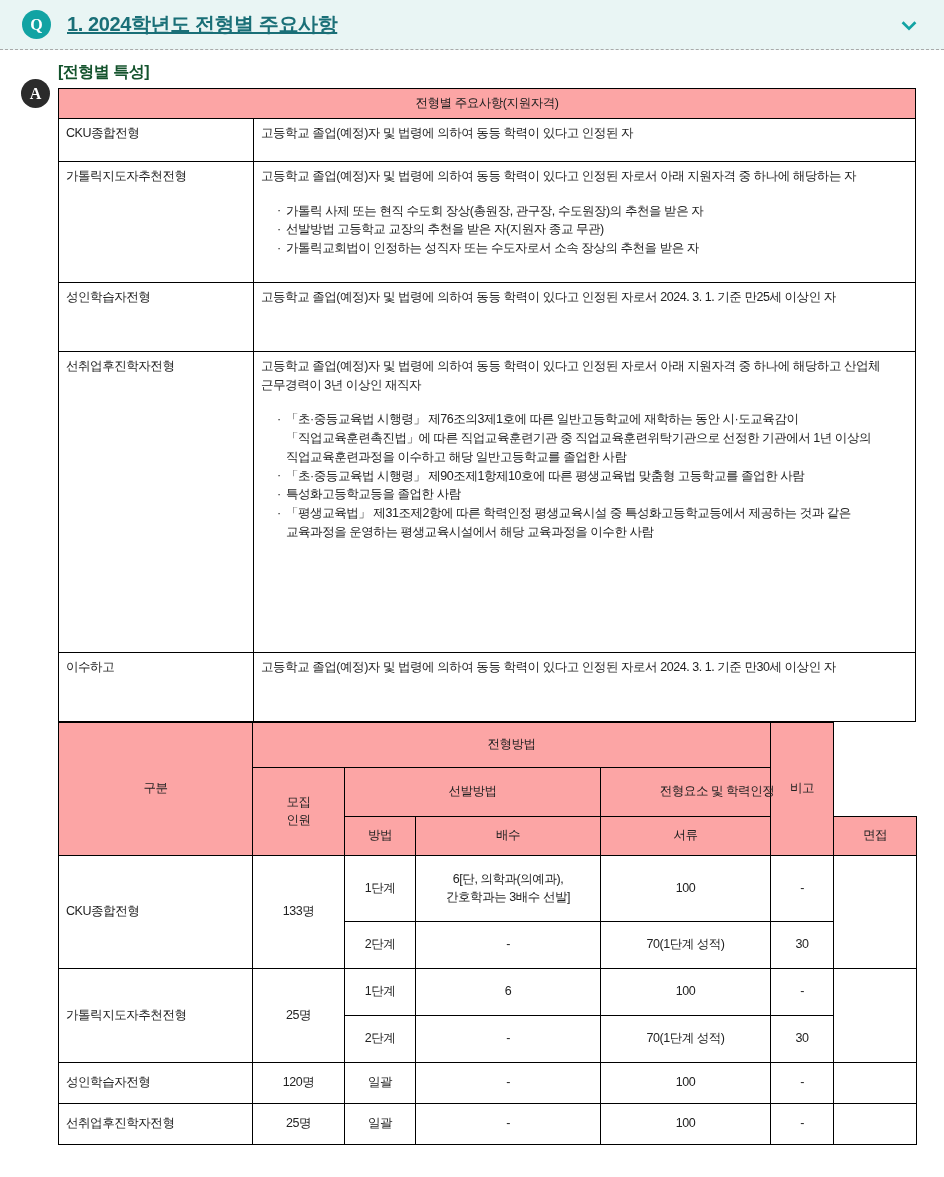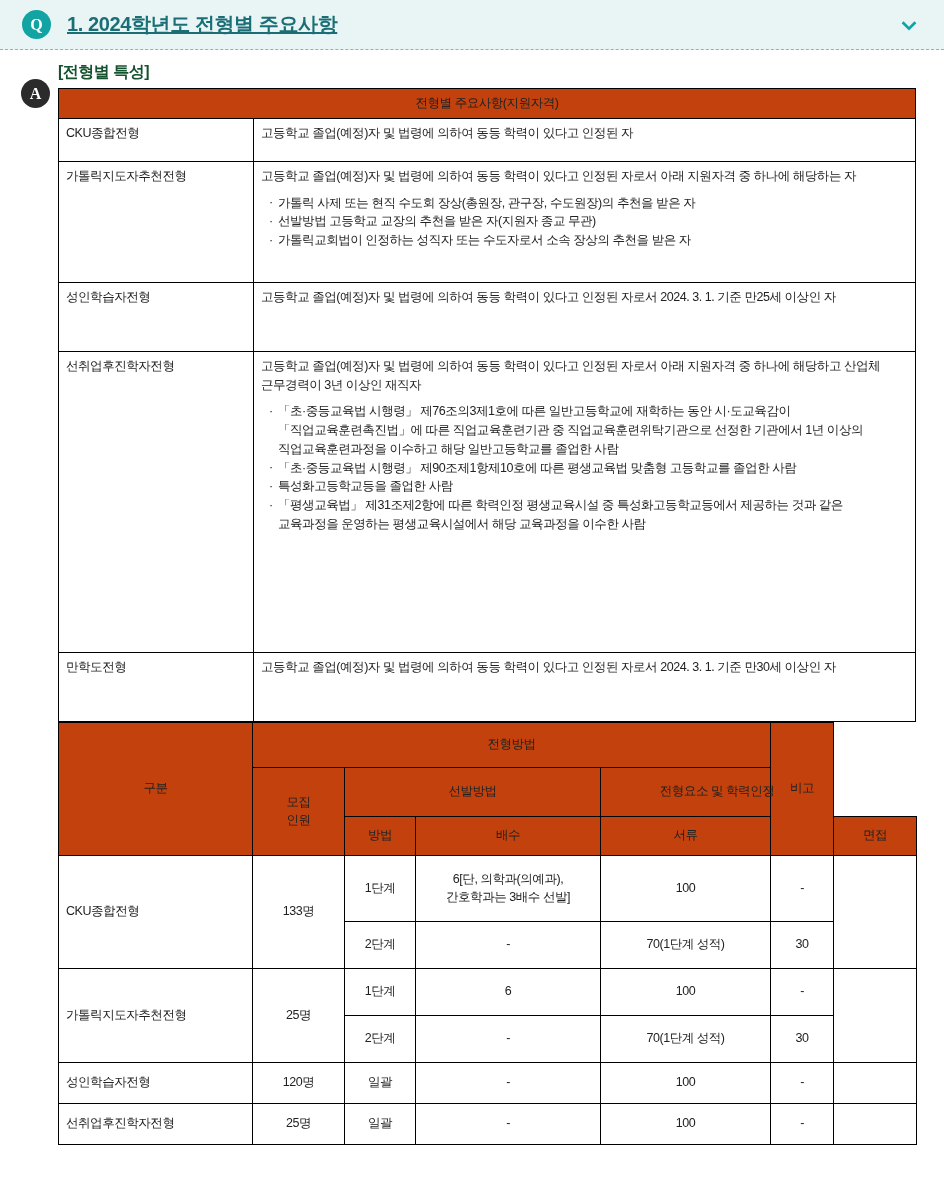--- a/index.html
+++ b/index.html
@@ -96,35 +96,35 @@
   }
   table td, table th {
     border: 1px solid #000000;
     padding: 5px 7px;
     vertical-align: top;
     font-weight: normal;
     line-height: 1.5;
     word-break: keep-all;
   }
   .hdr {
-    background: #c2410c;
+    background: #fca5a5;
     text-align: center;
     vertical-align: middle;
   }
 
   
   .t1 .c-name { width: 195px; vertical-align: top; }
   .t1 td { height: auto; }
   .t1 .r-cku td { height: 32px; }
   .t1 .r-cath td { height: 110px; }
   .t1 .r-adult td { height: 58px; }
   .t1 .r-job td { height: 290px; }
   .t1 .r-late td { height: 58px; }
 
-  .bullets { margin: 8px; padding: 0; list-style: none; }
+  .bullets { margin: 16px; padding: 0; list-style: none; }
   .bullets li { position: relative; padding-left: 9px; }
   .bullets li::before {
     content: "·";
     position: absolute;
     left: 0;
     top: -0.5px;
   }
   .lead { margin: 0; }
 
   
@@ -211,21 +211,21 @@
             <ul class="bullets">
               <li>「초·중등교육법 시행령」 제76조의3제1호에 따른 일반고등학교에 재학하는 동안 시·도교육감이 「직업교육훈련촉진법」에 따른 직업교육훈련기관 중 직업교육훈련위탁기관으로 선정한 기관에서 1년 이상의 직업교육훈련과정을 이수하고 해당 일반고등학교를 졸업한 사람</li>
               <li>「초·중등교육법 시행령」 제90조제1항제10호에 따른 평생교육법 맞춤형 고등학교를 졸업한 사람</li>
               <li>특성화고등학교등을 졸업한 사람</li>
               <li>「평생교육법」 제31조제2항에 따른 학력인정 평생교육시설 중 특성화고등학교등에서 제공하는 것과 같은 교육과정을 운영하는 평생교육시설에서 해당 교육과정을 이수한 사람</li>
             </ul>
           </td>
         </tr>
 
         <tr class="r-late">
-          <td>만학도전형</td>
+          <td>이수하고</td>
           <td>
             <p class="lead">고등학교 졸업(예정)자 및 법령에 의하여 동등 학력이 있다고 인정된 자로서 2024. 3. 1. 기준 만30세 이상인 자</p>
           </td>
         </tr>
       </tbody>
     </table>
 
 
     <table class="t2">
       <colgroup>

